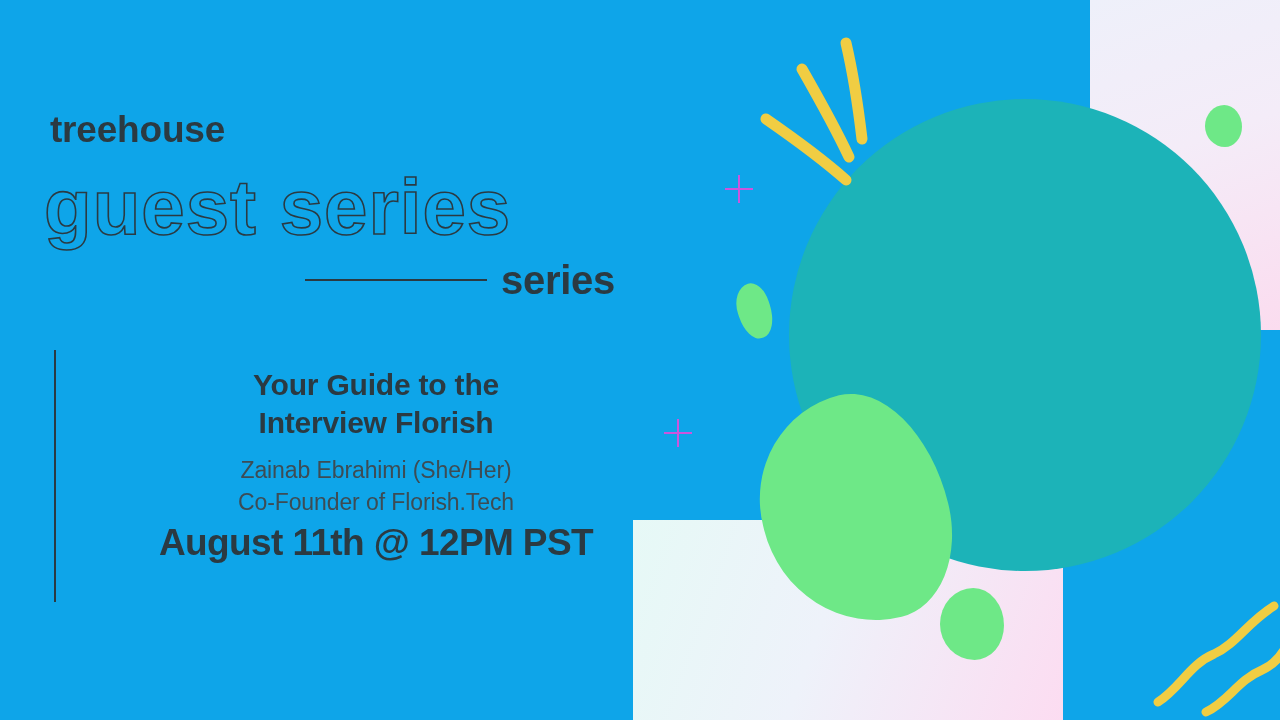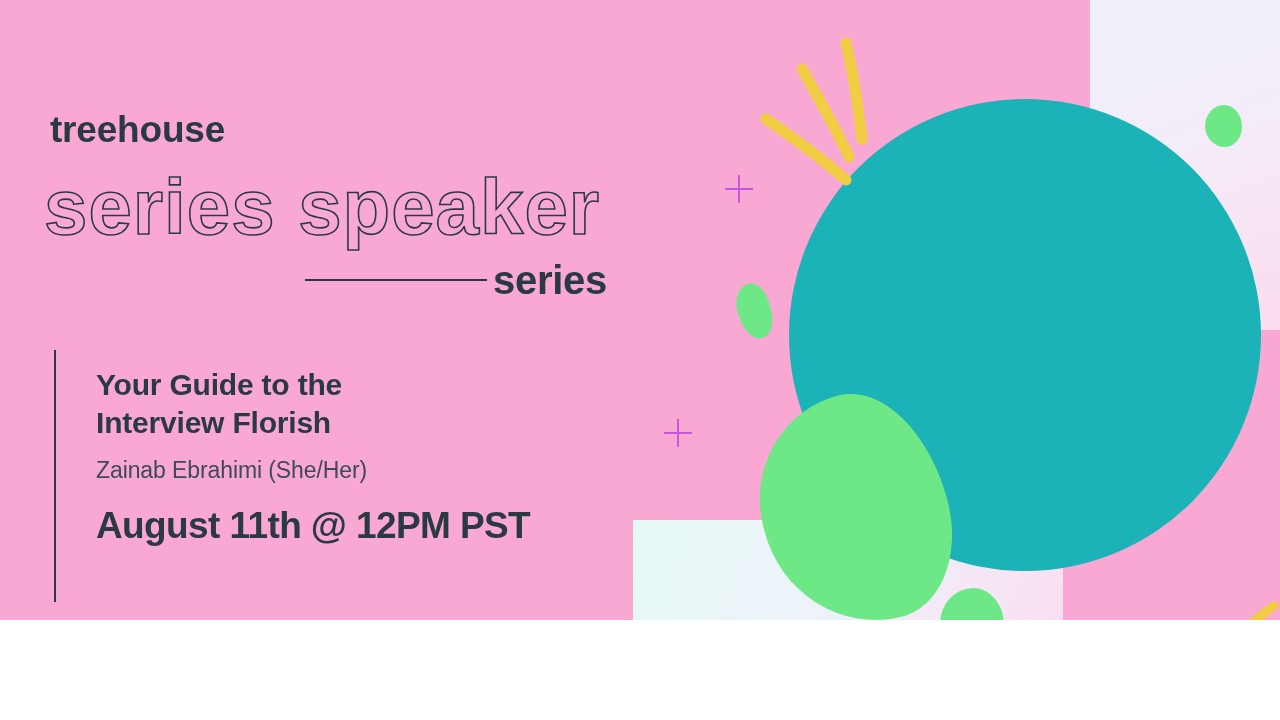--- a/index.html
+++ b/index.html
@@ -9,23 +9,24 @@
     width: 1280px;
     height: 720px;
     overflow: hidden;
     background: #ffffff;
     font-family: "Liberation Sans", sans-serif;
   }
 
   #stage {
     position: relative;
     width: 1280px;
-    height: 620px;
-    background: #f9a8d4;
+    height: 720px;
+    background: #0ea5e9;
     overflow: hidden;
+    text-align: center;
   }
 
   
   .panel-top-right {
     position: absolute;
     left: 1090px;
     top: 0;
     width: 190px;
     height: 330px;
     background: linear-gradient(160deg, #eef0fa 0%, #f4ecf8 45%, #fbdcef 100%);
@@ -132,21 +133,21 @@
   }
 
   .series-row {
     position: absolute;
     left: 305px;
     top: 256px;
     width: 320px;
     height: 48px;
     display: flex;
     align-items: center;
-    gap: 6px;
+    gap: 14px;
   }
   .series-rule {
     flex: 1 1 auto;
     height: 2px;
     background: #2b3a42;
     max-width: 182px;
   }
   .series-word {
     font-size: 40px;
     font-weight: 600;
@@ -183,21 +184,21 @@
   .speaker-role {
     font-size: 23px;
     font-weight: 400;
     line-height: 1.38;
     color: #3d4c54;
     letter-spacing: -0.1px;
   }
   .speaker-name { margin-top: 12px; }
 
   .event-datetime {
-    margin-top: 20px;
+    margin-top: 6px;
     font-size: 37px;
     font-weight: 700;
     line-height: 1;
     color: #2b3a42;
     letter-spacing: -0.6px;
   }
 </style>
 </head>
 <body>
 
@@ -232,31 +233,32 @@
       <span class="v"></span>
   </div>
 
   <svg class="strokes-bottom" width="140" height="140" viewBox="0 0 140 140">
     <path d="M8 122 C30 108, 40 84, 64 74 C86 64, 98 42, 124 26" stroke="#f0cd43" stroke-width="9" stroke-linecap="round" fill="none"></path>
     <path d="M56 132 C78 122, 88 100, 112 90 C128 83, 136 68, 140 58" stroke="#f0cd43" stroke-width="9" stroke-linecap="round" fill="none"></path>
   </svg>
 
   <div class="brand-mark">treehouse</div>
 
-  <div class="headline-outline">series speaker</div>
+  <div class="headline-outline">guest series</div>
 
   <div class="series-row">
     <div class="series-rule"></div>
     <div class="series-word">series</div>
   </div>
 
   <div class="info-rule"></div>
 
   <div class="info-block">
     <div class="talk-title">
       <div>Your Guide to the</div>
       <div>Interview Florish</div>
     </div>
     <div class="speaker-name">Zainab Ebrahimi (She/Her)</div>
+    <div class="speaker-role">Co-Founder of Florish.Tech</div>
     <div class="event-datetime">August 11th @ 12PM PST</div>
   </div>
 
 </div>
 
 </body></html>

